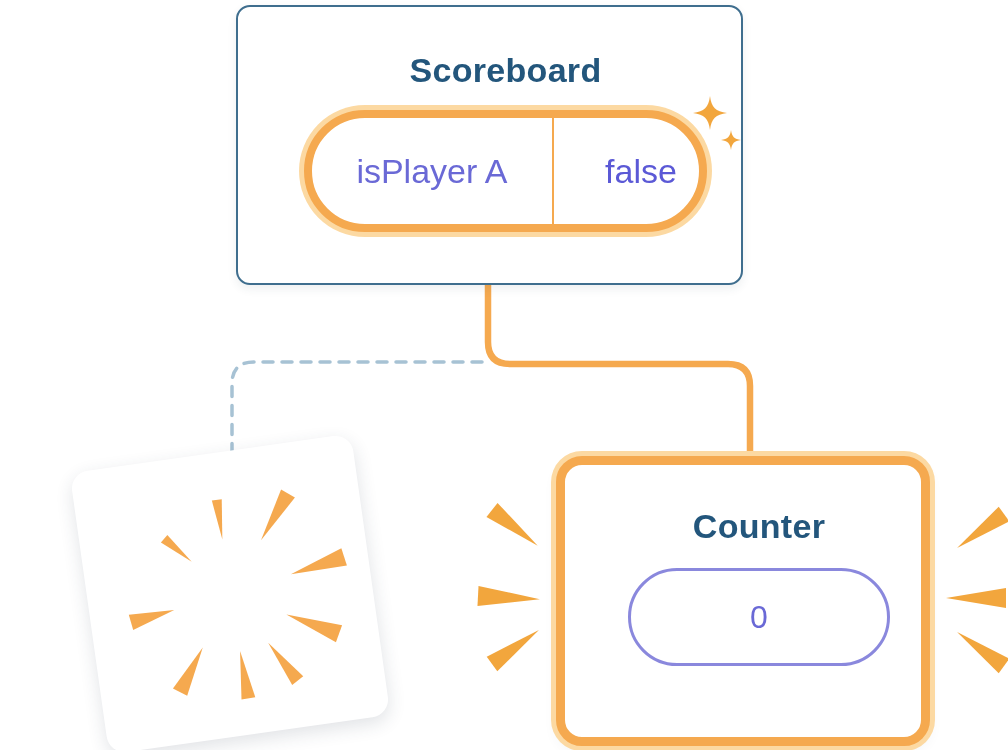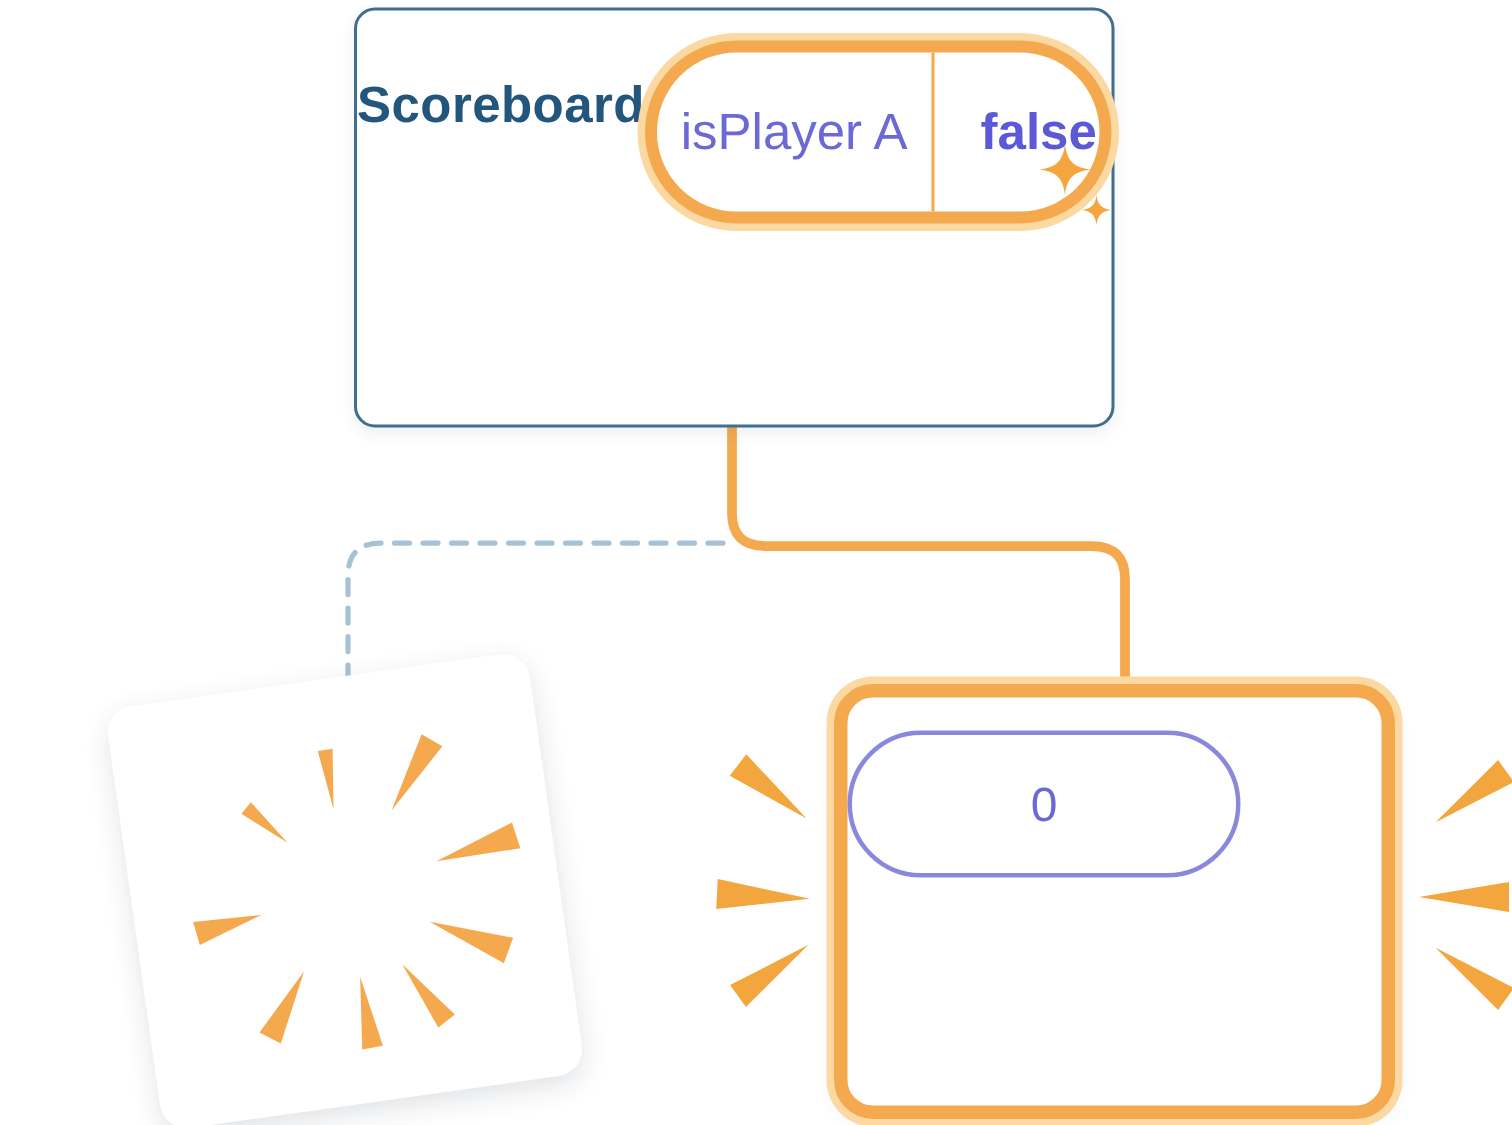--- a/index.html
+++ b/index.html
@@ -23,21 +23,21 @@
     overflow:hidden;
   }
   .connectors{position:absolute;left:0;top:0;z-index:0;pointer-events:none;}
   .conn-solid{fill:none;stroke:var(--orange);stroke-width:6.5;stroke-linecap:round;stroke-linejoin:round;}
   .conn-dashed{fill:none;stroke:var(--dashed-line);stroke-width:3.5;stroke-linecap:round;stroke-dasharray:10 9;}
   .ray{fill:var(--orange-deep);}
   .burst-ray{fill:var(--orange);}
 
   .card{
     position:absolute;background:#fff;z-index:1;box-sizing:border-box;
-    display:flex;
+    display:flex;flex-direction:column;align-items:center;padding-left:32px;
   }
   .scoreboard-card{
     left:236px;top:5px;width:507px;height:280px;
     border:2.5px solid var(--card-border);
     border-radius:14px;
     box-shadow:0 4px 10px rgba(40,60,80,.08);
   }
   .card-title{
     color:var(--blue-title);
     font-size:34px;font-weight:700;letter-spacing:.3px;
@@ -53,21 +53,21 @@
     margin-top:20px;width:403px;height:122px;
     border:8px solid var(--orange);
     box-shadow:0 0 0 5px var(--orange-light);
   }
   .pill-cell{display:flex;align-items:center;justify-content:center;}
   .scoreboard-pill .pill-key{
     flex:0 0 62%;border-right:2.5px solid var(--orange);
     color:var(--purple);font-size:34px;
   }
   .scoreboard-pill .pill-value{
-    flex:1;color:var(--purple-dark);font-size:34px;font-weight:700;
+    flex:1;color:var(--purple-dark);font-size:34px;font-weight:400;
   }
 
   .sparkles{position:absolute;z-index:2;}
   .sparkle{position:absolute;}
   .sparkle path{fill:var(--orange-deep);}
   .sparkle-big{left:693px;top:96px;width:34px;height:34px;}
   .sparkle-small{left:721px;top:130px;width:20px;height:20px;}
 
   .poof-card{
     position:absolute;left:88px;top:452px;width:284px;height:284px;
@@ -139,18 +139,19 @@
   </div>
 
   <svg class="sparkle sparkle-big sparkles" viewBox="0 0 24 24">
     <path d="M12 0 C13 8 16 11 24 12 C16 13 13 16 12 24 C11 16 8 13 0 12 C8 11 11 8 12 0 Z"></path>
   </svg>
   <svg class="sparkle sparkle-small sparkles" viewBox="0 0 24 24">
     <path d="M12 0 C13 8 16 11 24 12 C16 13 13 16 12 24 C11 16 8 13 0 12 C8 11 11 8 12 0 Z"></path>
   </svg>
 
   <div class="card counter-card">
+    <div class="card-title">Counter</div>
     <div class="state-pill counter-pill">
       <div class="pill-cell pill-value">0</div>
     </div>
   </div>
 
 </div>
 
 </body></html>

